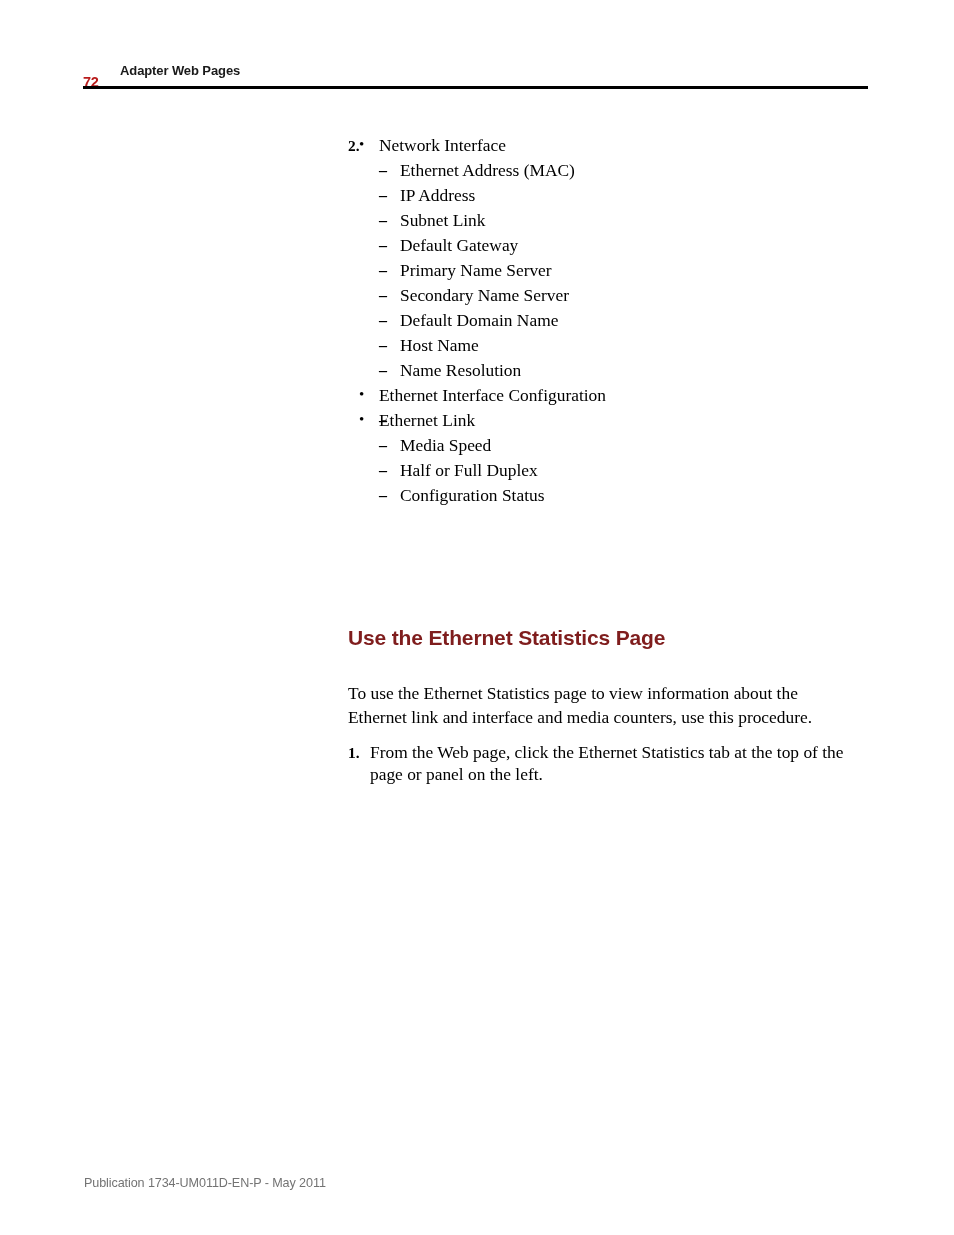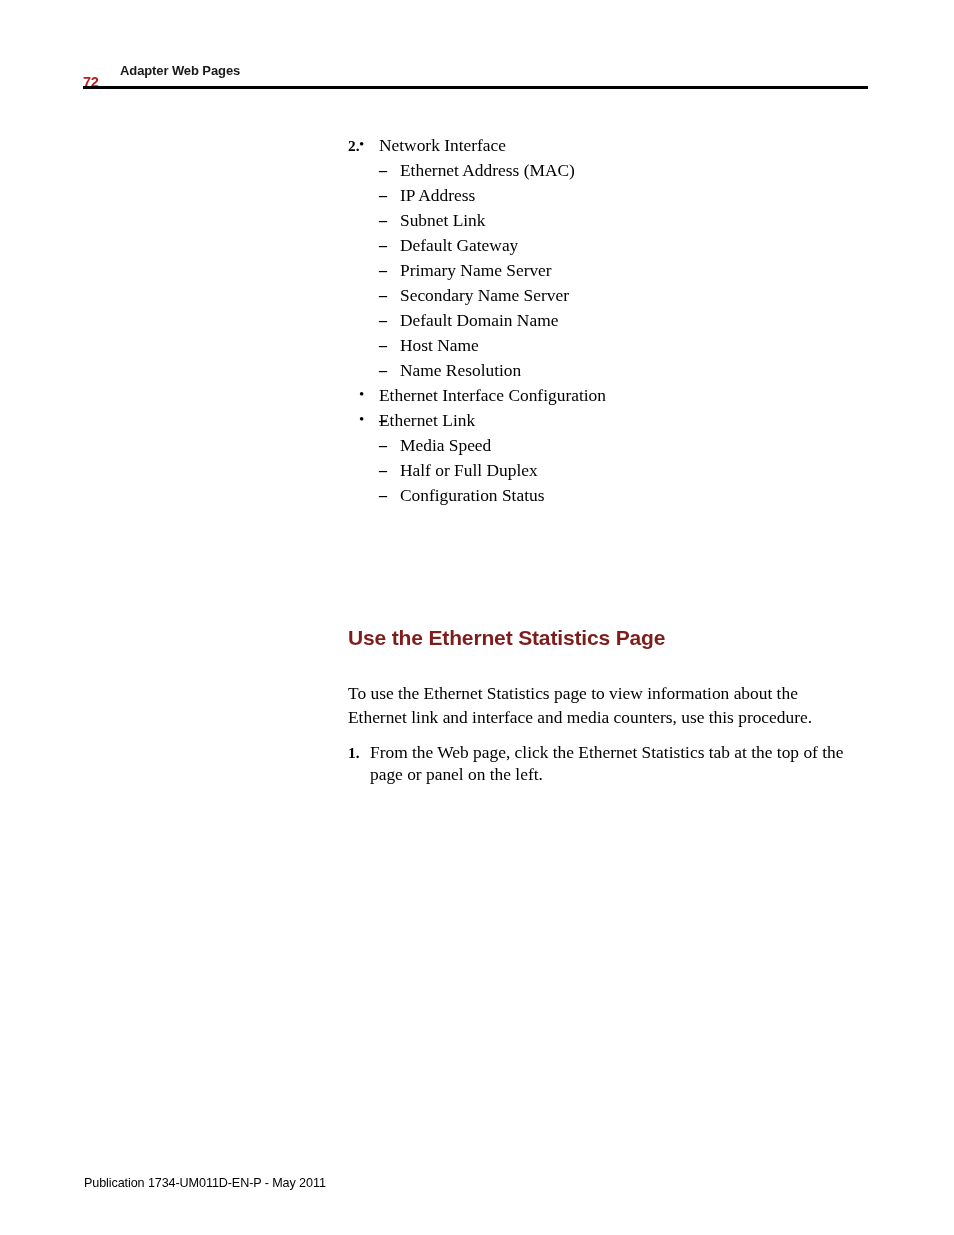--- a/index.html
+++ b/index.html
@@ -122,21 +122,21 @@
   }
 
   
   .page-footer {
     position: absolute;
     left: 84px;
     top: 1176px;
     font-family: "Liberation Sans Narrow", "Liberation Sans", sans-serif;
     font-size: 12.6px;
     letter-spacing: -0.1px;
-    color: #000000;
+    color: #737373;
   }
 
   .abs { position: absolute; }
 </style>
 </head>
 <body>
 
 <div class="page-header">
   <span class="folio">72</span>
   <span class="chapter">Adapter Web Pages</span>

